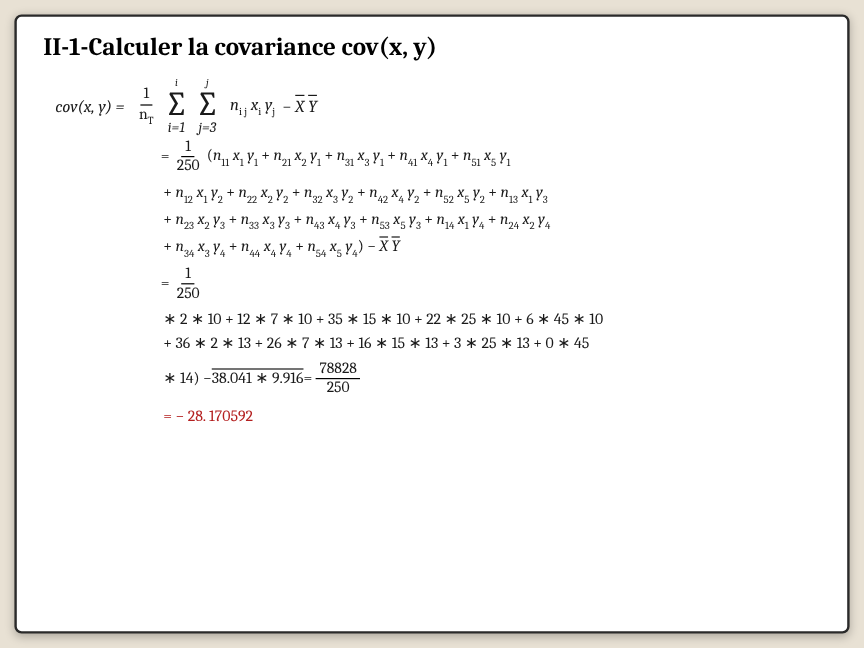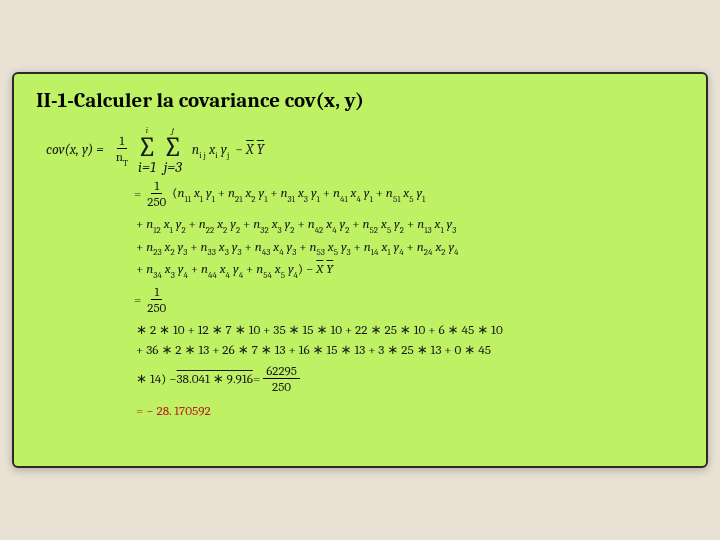--- a/index.html
+++ b/index.html
@@ -6,22 +6,22 @@
   html, body { width: 720px; height: 540px; }
   body {
     background: #e8e1d4;
     font-family: Cambria, Georgia, serif;
     display: flex;
     align-items: center;
     justify-content: center;
   }
   .slide {
     width: 696px;
-    height: 396px;
-    background: #bef264;
+    height: 516px;
+    background: #ffffff;
     border: 2px solid #2a2a2a;
     border-radius: 6px;
     box-shadow: 0 2px 8px rgba(0,0,0,0.25);
     padding: 14px 22px 20px 22px;
     position: relative;
   }
   .title {
     font-family: Cambria, Georgia, serif;
     font-size: 21px;
     font-weight: bold;
@@ -49,21 +49,21 @@
   .frac .den { padding: 0 3px; line-height: 1.2; }
   .bigop {
     display: inline-flex;
     flex-direction: column;
     align-items: center;
     margin: 0 3px;
     line-height: 1;
   }
   .bigop .sup { font-size: 9px; }
   .bigop .sym { font-size: 28px; line-height: 0.9; }
-  .bigop .sub { font-size: 15px; }
+  .bigop .sub { font-size: 12px; }
   sub { font-size: 9px; vertical-align: sub; position: relative; top: 1px; }
   .ov { text-decoration: overline; }
   .it { font-style: italic; }
   .lines { font-size: 13.2px; line-height: 1.55; margin-left: 90px; margin-top: 2px; }
   .lines div { white-space: nowrap; }
   .answer { color: #b42020; }
 </style>
 </head>
 <body>
 
@@ -129,21 +129,21 @@
       </div>
 
       <div>∗ 2 ∗ 10 + 12 ∗ 7 ∗ 10 + 35 ∗ 15 ∗ 10 + 22 ∗ 25 ∗ 10 + 6 ∗ 45 ∗ 10</div>
       <div>+ 36 ∗ 2 ∗ 13 + 26 ∗ 7 ∗ 13 + 16 ∗ 15 ∗ 13 + 3 ∗ 25 ∗ 13 + 0 ∗ 45</div>
 
       <div class="row" style="margin-top:3px;">
         <span>∗ 14) − </span>
         <span class="ov">38.041 ∗ 9.916</span>
         <span> = </span>
         <span class="frac">
-          <span class="num">62295</span>
+          <span class="num">78828</span>
           <span class="den">250</span>
         </span>
       </div>
 
       <div style="margin-top:6px;">
         <span class="answer">= − 28. 170592</span>
       </div>
 
     </div>
   </div>

